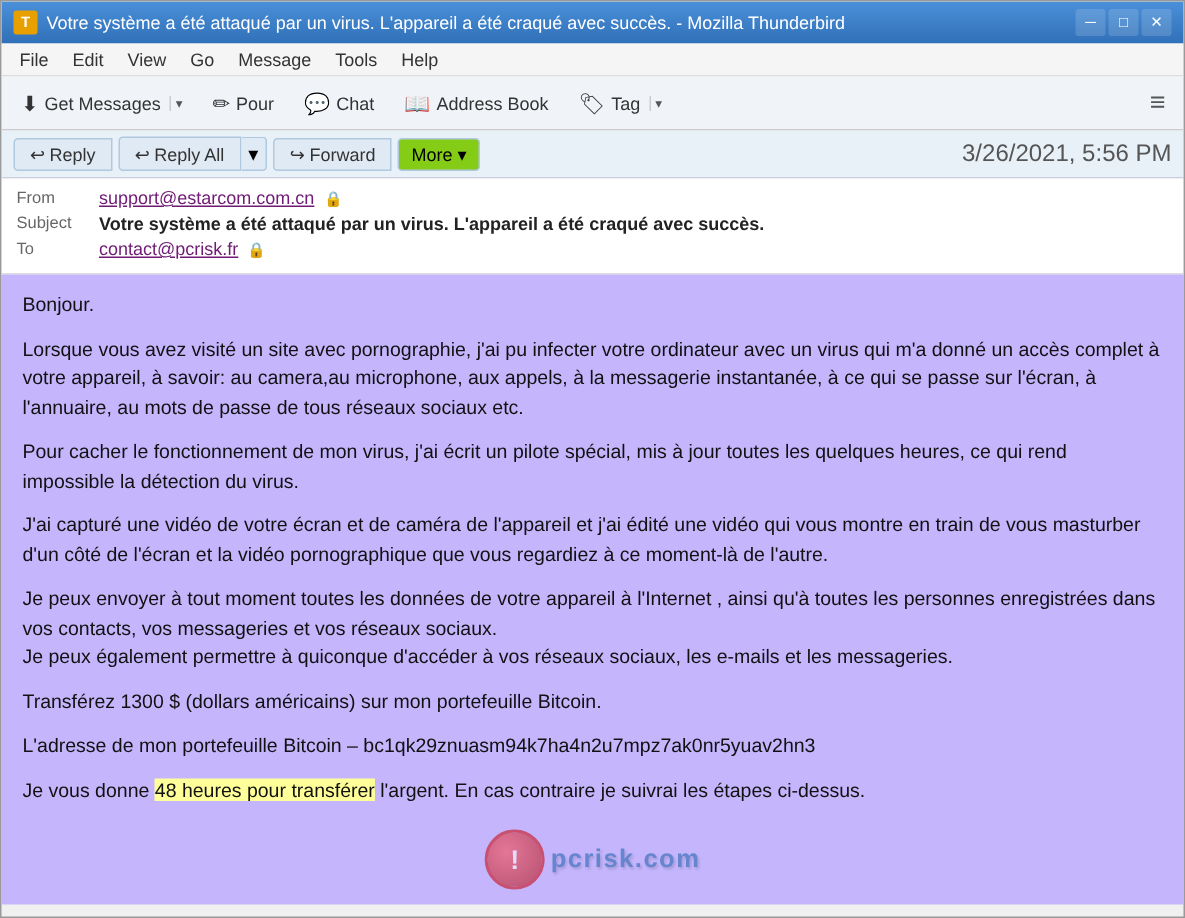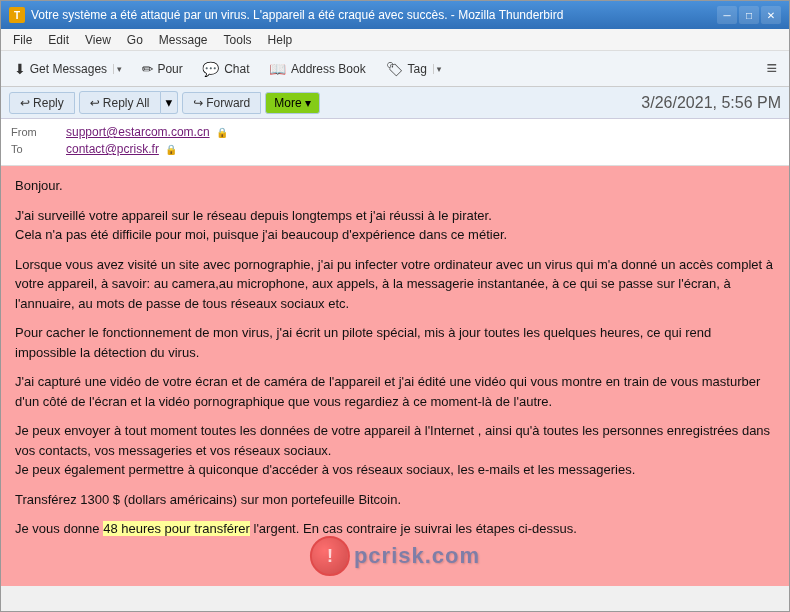--- a/index.html
+++ b/index.html
@@ -160,21 +160,21 @@
       font-size: 11px;
     }
     .header-value { color: #222; font-size: 12px; flex: 1; }
     .header-value .link { color: #701a75; text-decoration: underline; cursor: pointer; }
     .header-value strong { font-weight: bold; }
     .header-date { color: #555; font-size: 16px; }
     .lock-icon { font-size: 10px; color: #666; margin-left: 3px; cursor: pointer; }
 
     
     #mail-body-container {
-      background: #fca5a5;
+      background: #c4b5fd;
       flex: 1;
       overflow-y: auto;
       height: calc(612px - 28px - 22px - 36px - 32px - 62px - 12px);
       position: relative;
     }
     #mail-body {
       padding: 10px 14px;
       font-size: 13px;
       color: #111;
       line-height: 1.5;
@@ -206,21 +206,21 @@
     }
     .wm-circle {
       width: 40px; height: 40px;
       border-radius: 50%;
       background: radial-gradient(circle at 35% 35%, #ff4444, #aa0000);
       display: flex; align-items: center; justify-content: center;
       font-size: 18px; color: white; font-weight: bold;
       border: 2px solid #cc0000;
     }
     .wm-text {
-      font-size: 22px;
+      font-size: 17px;
       font-weight: bold;
       color: #1a5faa;
       font-family: Arial, sans-serif;
       letter-spacing: 1px;
       text-shadow: 1px 1px 2px rgba(0,0,0,0.3);
     }
   </style>
 </head>
 <body>
 
@@ -303,38 +303,44 @@
 
 <div id="mail-header">
   <div class="header-row">
     <span class="header-label">From</span>
     <span class="header-value">
       <span class="link">support@estarcom.com.cn</span>
       <span class="lock-icon">🔒</span>
     </span>
   </div>
   <div class="header-row">
+    <span class="header-label">Subject</span>
+    <span class="header-value">
+      <strong>Votre système a été attaqué par un virus. L'appareil a été craqué avec succès.</strong>
+    </span>
+  </div>
+  <div class="header-row">
     <span class="header-label">To</span>
     <span class="header-value">
       <span class="link">contact@pcrisk.fr</span>
       <span class="lock-icon">🔒</span>
     </span>
   </div>
 </div>
 
 <div id="mail-body-container">
   <div id="mail-body">
 
   <p>Bonjour.</p>
-      <p>J'ai  surveillé votre appareil sur le réseau depuis longtemps et j'ai réussi à le pirater.<br>Cela n'a pas été difficile pour moi, puisque j'ai beaucoup d'expérience dans ce métier.</p>
       <p>Lorsque vous avez visité un site avec  pornographie, j'ai pu infecter votre ordinateur avec un virus qui m'a donné un accès complet à votre appareil, à savoir: au camera,au  microphone, aux appels, à la messagerie instantanée, à ce qui se passe sur l'écran, à l'annuaire, au mots de passe de tous réseaux sociaux etc.</p>
       <p>Pour cacher le fonctionnement de mon virus, j'ai écrit un pilote spécial, mis à jour toutes les quelques heures, ce qui rend impossible la détection du virus.</p>
       <p>J'ai capturé une vidéo de votre écran et de caméra de l'appareil et j'ai édité une vidéo qui vous montre en train de vous masturber d'un côté de l'écran et la vidéo pornographique que vous regardiez à ce moment-là de l'autre.</p>
       <p>Je peux envoyer à tout moment toutes les données de votre appareil à l'Internet , ainsi qu'à toutes les personnes enregistrées dans vos contacts, vos messageries et vos réseaux sociaux.<br>Je peux également permettre à quiconque d'accéder à vos réseaux sociaux, les e-mails et les messageries.</p>
       <p>Transférez 1300 $ (dollars américains) sur mon portefeuille Bitcoin.</p>
+      <p>L'adresse de mon portefeuille Bitcoin – bc1qk29znuasm94k7ha4n2u7mpz7ak0nr5yuav2hn3</p>
       <p>Je vous donne <span class="highlight">48 heures pour transférer</span> l'argent. En cas contraire je suivrai les étapes ci-dessus.</p>
     </div>
 
   <div id="watermark">
     <div class="wm-logo">
       <div class="wm-circle">!</div>
       <span class="wm-text">pcrisk.com</span>
     </div>
   </div>
 </div>

